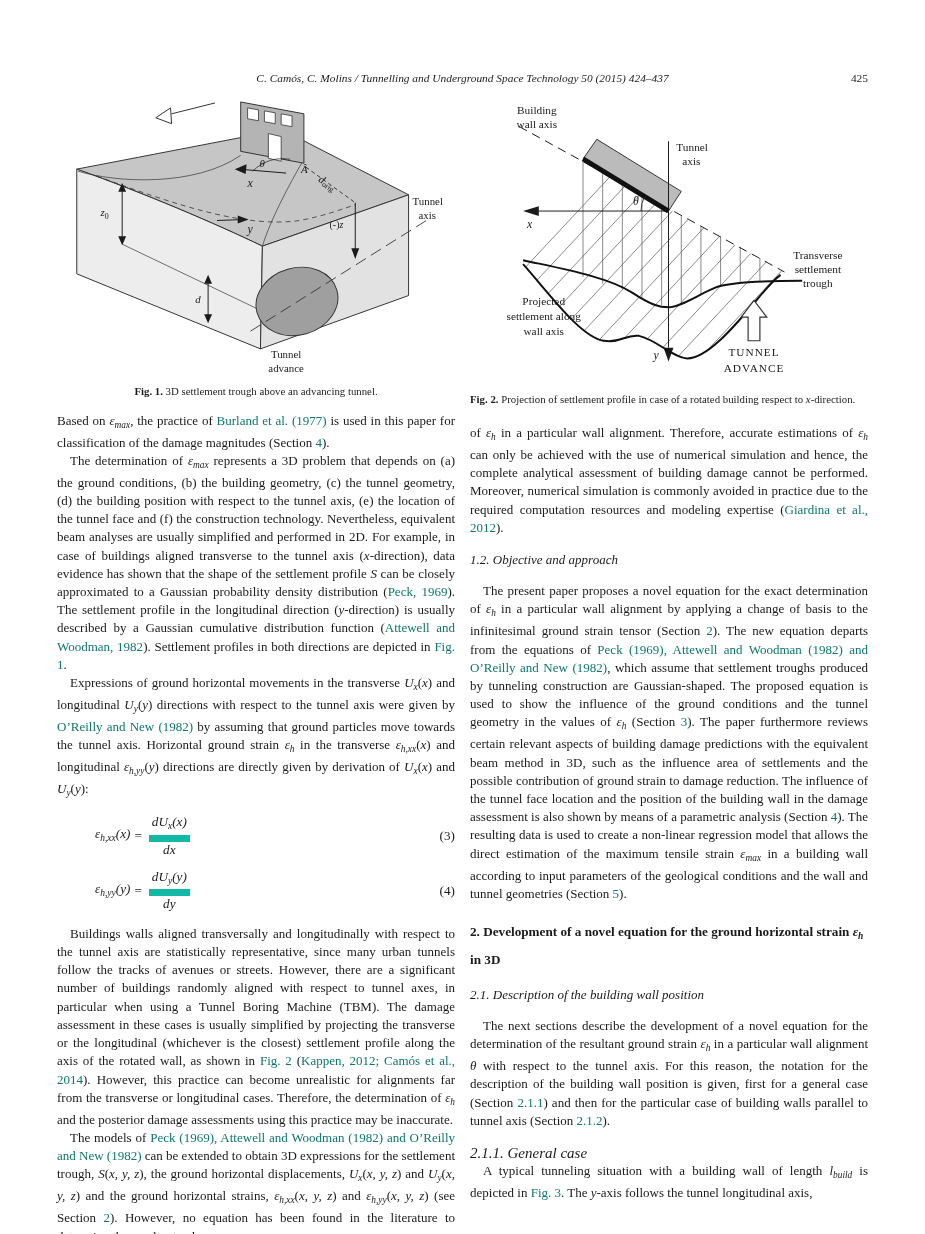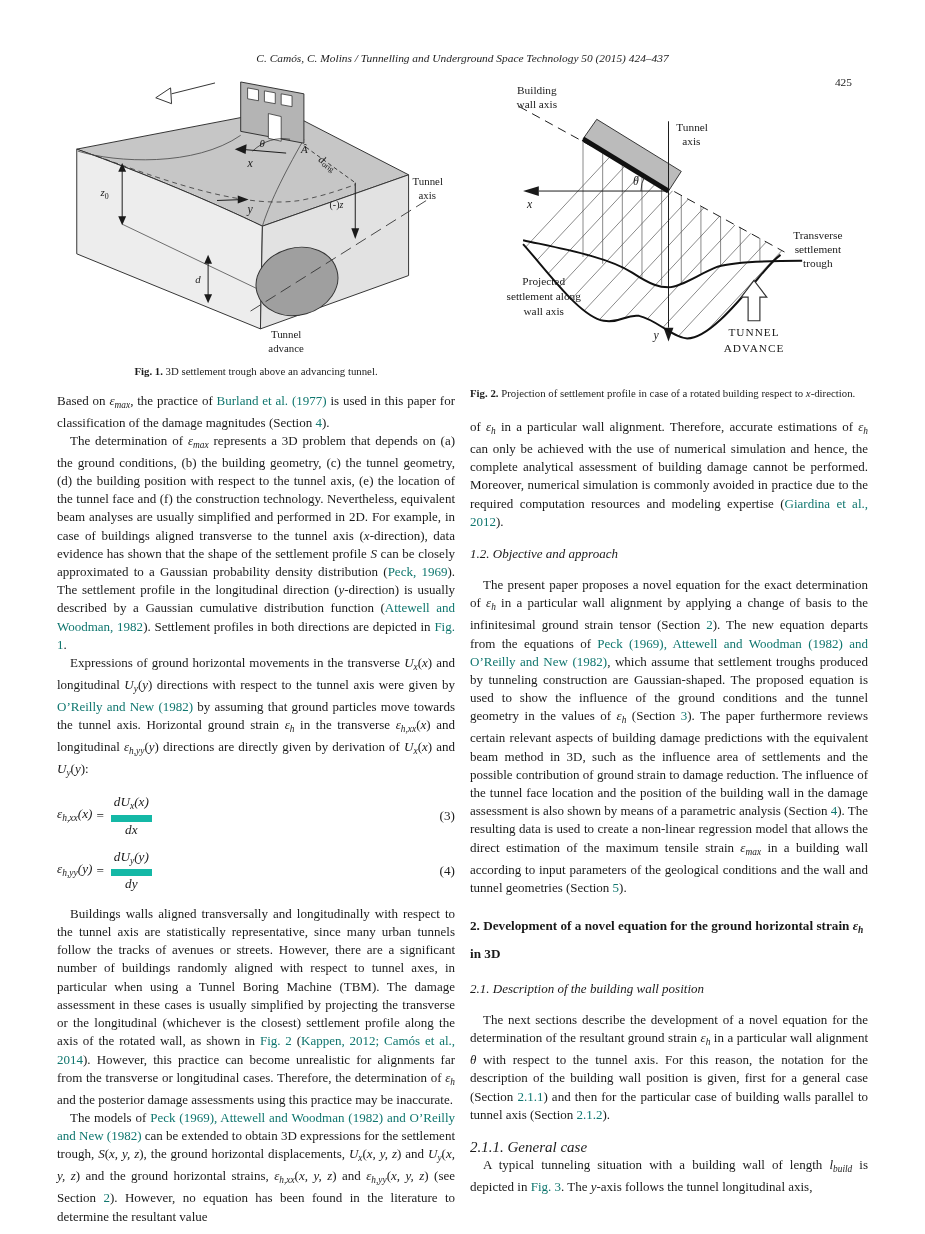--- a/index.html
+++ b/index.html
@@ -1,40 +1,40 @@
 <!DOCTYPE html>
 <html><head>
 <meta charset="utf-8">
 <style>
   html,body{margin:0;padding:0;background:#ffffff;}
   body{width:925px;height:1234px;overflow:hidden;font-family:"Liberation Serif","DejaVu Serif",serif;color:#1a1a1a;}
-  .page{position:relative;width:925px;height:1234px;padding-top:52px;box-sizing:border-box;border-radius:31px;}
+  .page{position:relative;width:925px;height:1234px;padding-top:72px;box-sizing:border-box;border-radius:31px;}
   .hdr{position:relative;width:811px;margin:0 57px;font-size:11.4px;font-style:italic;text-align:center;color:#222;}
-  .hdr .pno{position:absolute;right:16px;top:0;font-style:normal;margin-top:24px;}
+  .hdr .pno{position:absolute;right:0;top:0;font-style:normal;}
   .cols{display:flex;gap:15px;padding:0 57px;margin-top:16px;}
   .col{width:398px;font-size:13px;line-height:18.2px;}
   .figblock{margin-bottom:14px;}
   .fig-svg{display:block;width:100%;height:auto;}
   .cap{font-size:10.8px;line-height:14px;color:#1c1c1c;}
   .cap-center{text-align:center;margin-top:9px;}
-  .cap-just{text-align:justify;margin-top:16px;font-family:Liberation Serif, serif;}
+  .cap-just{text-align:justify;margin-top:2px;font-family:Liberation Serif, serif;}
   .para{text-align:justify;margin:0;}
   .indent{text-indent:13px;}
   .seg-p{}
   .seg-i{font-style:italic;}
   .seg-isub{font-style:italic;font-size:0.72em;vertical-align:-0.30em;}
   .seg-l{color:#0f766e;}
   .seg-b{font-weight:bold;}
   .seg-bi{font-weight:bold;font-style:italic;}
   .seg-bisub{font-weight:bold;font-style:italic;font-size:0.72em;vertical-align:-0.30em;}
   .h-it{font-style:italic;font-size:13px;margin:14px 0 13px;}
   .h-it2{font-style:italic;font-size:15px;margin:14px 0 0;}
   .h-b{font-weight:bold;font-size:13.2px;line-height:24px;margin:17px 0 13px;text-align:left;}
   .equation{display:flex;align-items:center;margin:13px 0 13px;font-size:13.2px;}
-  .eq-lhs{white-space:nowrap;}
+  .eq-lhs{white-space:nowrap;margin-left:38px;}
   .frac{display:inline-flex;flex-direction:column;align-items:center;line-height:14.5px;margin-left:5px;}
   .frac .num{border-bottom:7px solid #14b8a6;padding:0 3px 1px;}
   .frac .den{padding-top:1px;}
   .eq-eq{margin:0 2px 0 4px;}
   .eq-number{margin-left:auto;}
   svg text{font-family:"Liberation Serif","DejaVu Serif",serif;fill:#1a1a1a;}
 </style>
 </head>
 <body>
 

